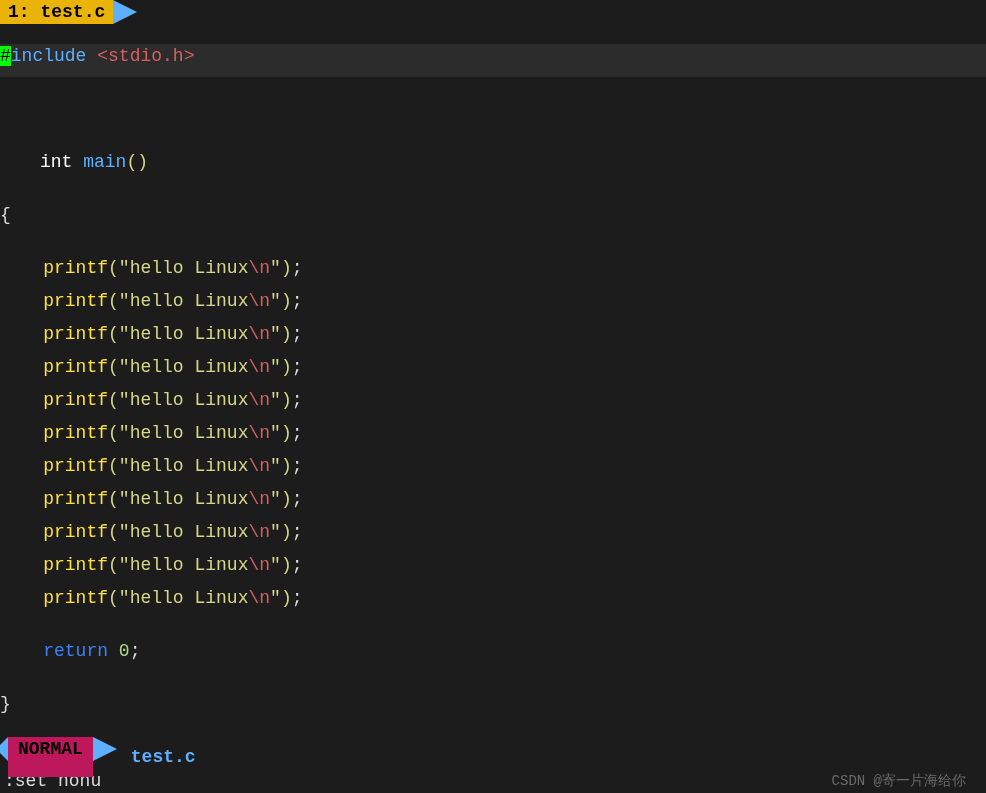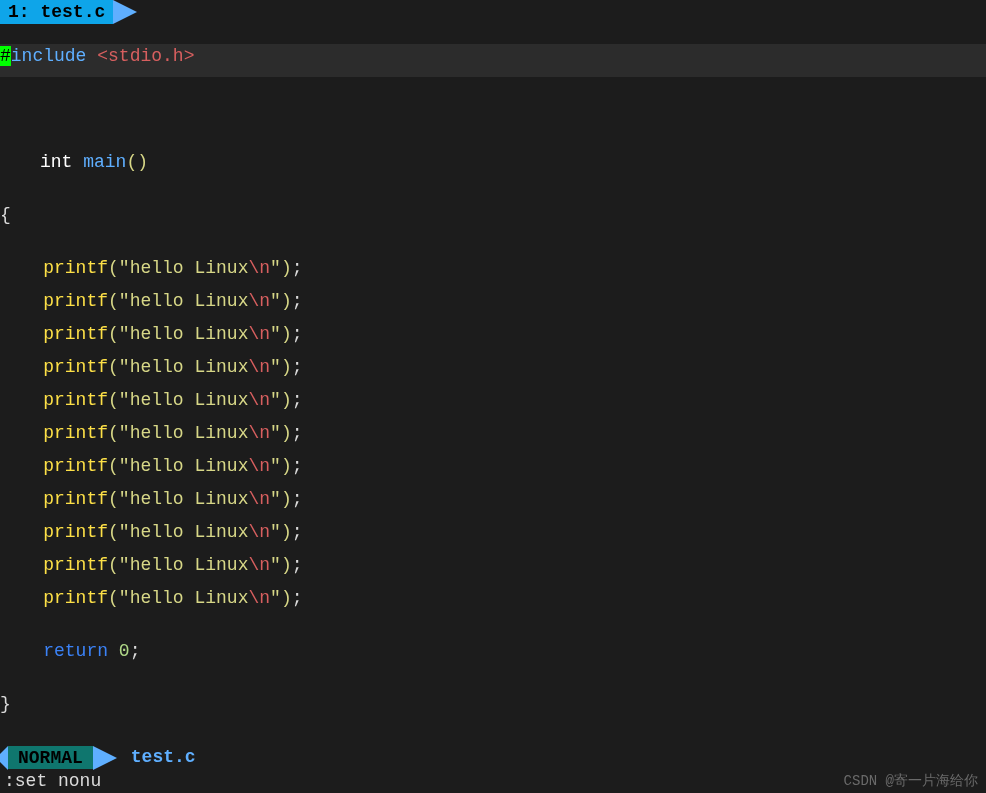--- a/index.html
+++ b/index.html
@@ -18,21 +18,21 @@
       display: flex;
       flex-direction: column;
     }
     .tab-bar {
       background: #1c1c1c;
       height: 24px;
       display: flex;
       align-items: center;
     }
     .tab {
-      background: #0ea5e9;
+      background: #eab308;
       color: #000;
       padding: 0 8px;
       font-weight: bold;
       height: 24px;
       line-height: 24px;
       position: relative;
     }
     .tab::after {
       content: '';
       position: absolute;
@@ -76,26 +76,26 @@
       height: 25px;
       line-height: 25px;
     }
     .status-bar {
       background: #1c1c1c;
       height: 24px;
       display: flex;
       align-items: center;
     }
     .mode-badge {
-      background: #0f766e;
+      background: #be185d;
       color: #000;
       font-weight: bold;
       padding: 0 10px;
       margin-left: 8px;
-      height: 23px;
+      height: 40px;
       line-height: 24px;
       position: relative;
     }
     .mode-badge::before {
       content: '';
       position: absolute;
       left: -12px;
       top: 0;
       border-right: 12px solid #5fafff;
       border-top: 12px solid transparent;
@@ -120,21 +120,21 @@
       color: #dadada;
       height: 24px;
       line-height: 24px;
       padding-left: 4px;
       display: flex;
       justify-content: space-between;
     }
     .watermark {
       color: #6a6a6a;
       font-size: 14px;
-      padding-right: 8px;
+      padding-right: 20px;
     }
   </style>
 </head>
 <body>
 
 <div class="tab-bar">
   <div class="tab"><span>1</span><span>: </span><span>test.c</span></div>
 </div>
 
 <div class="editor">

